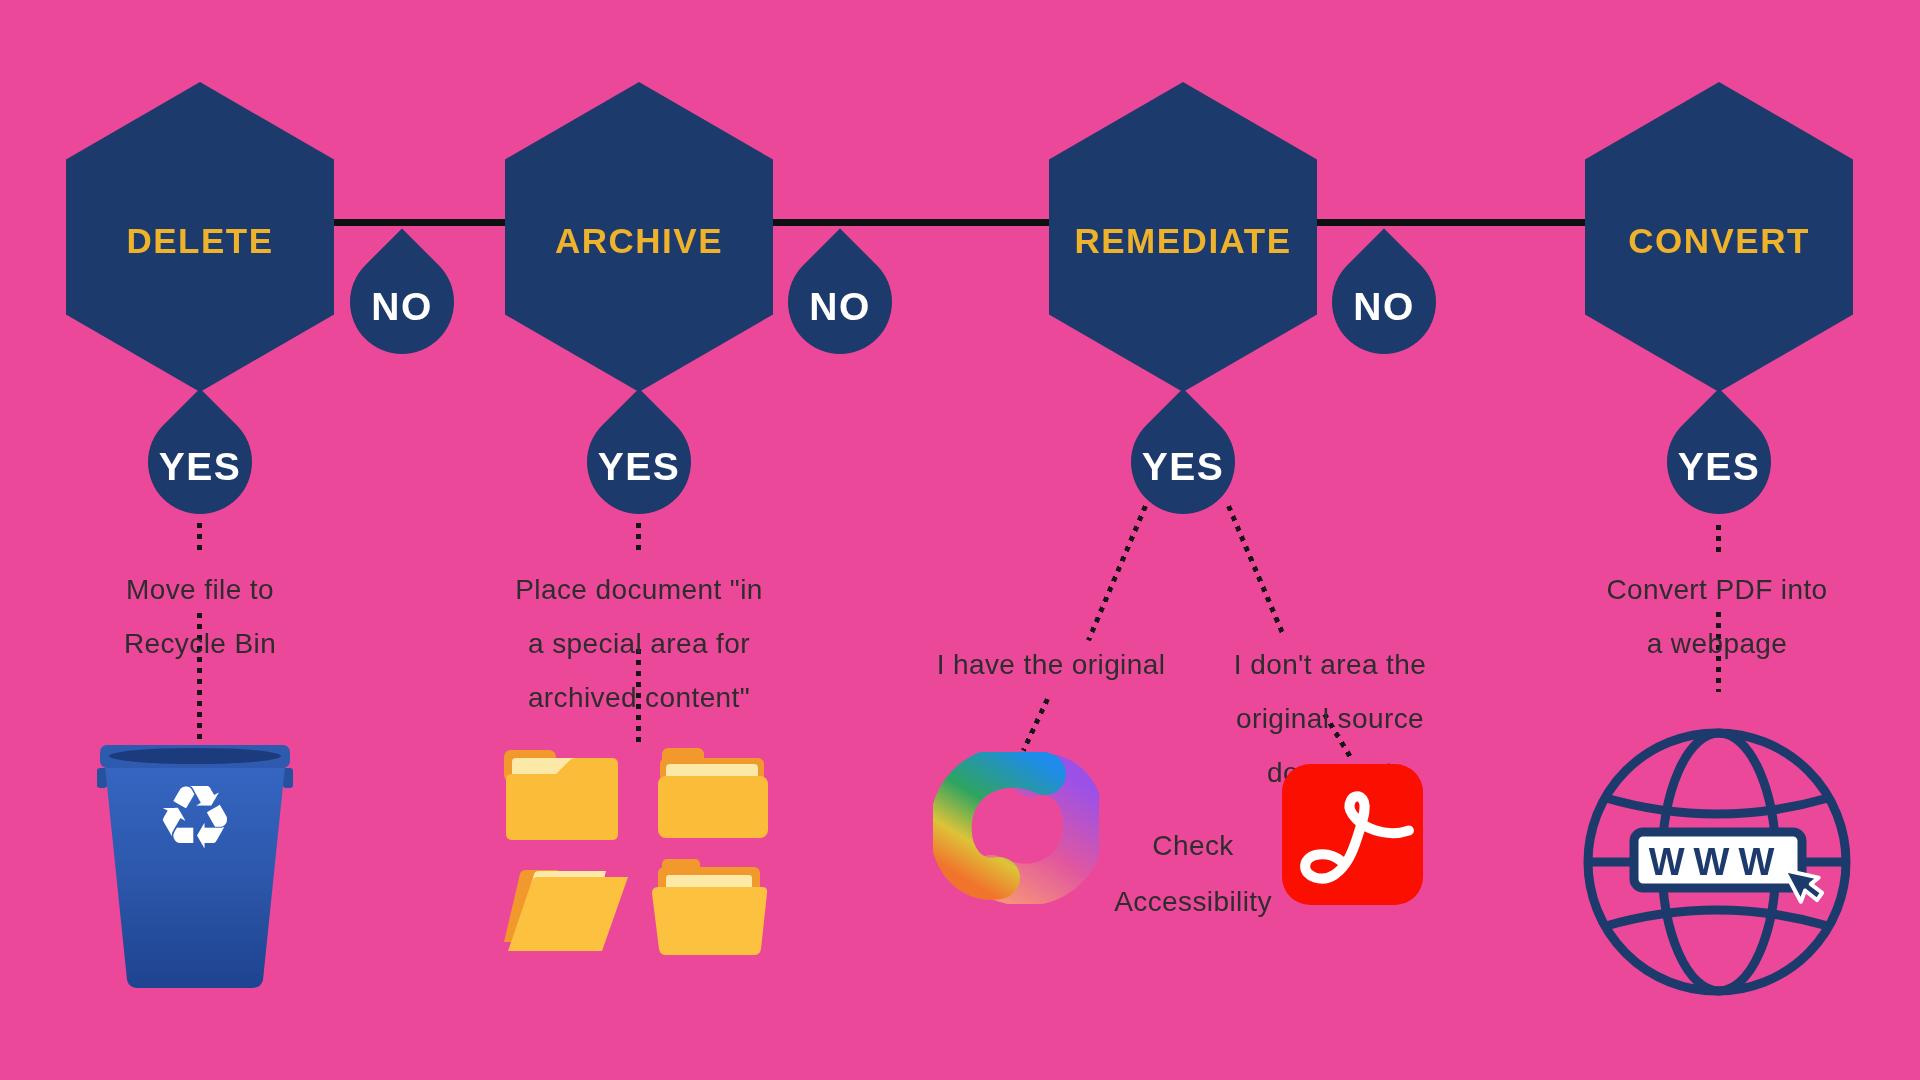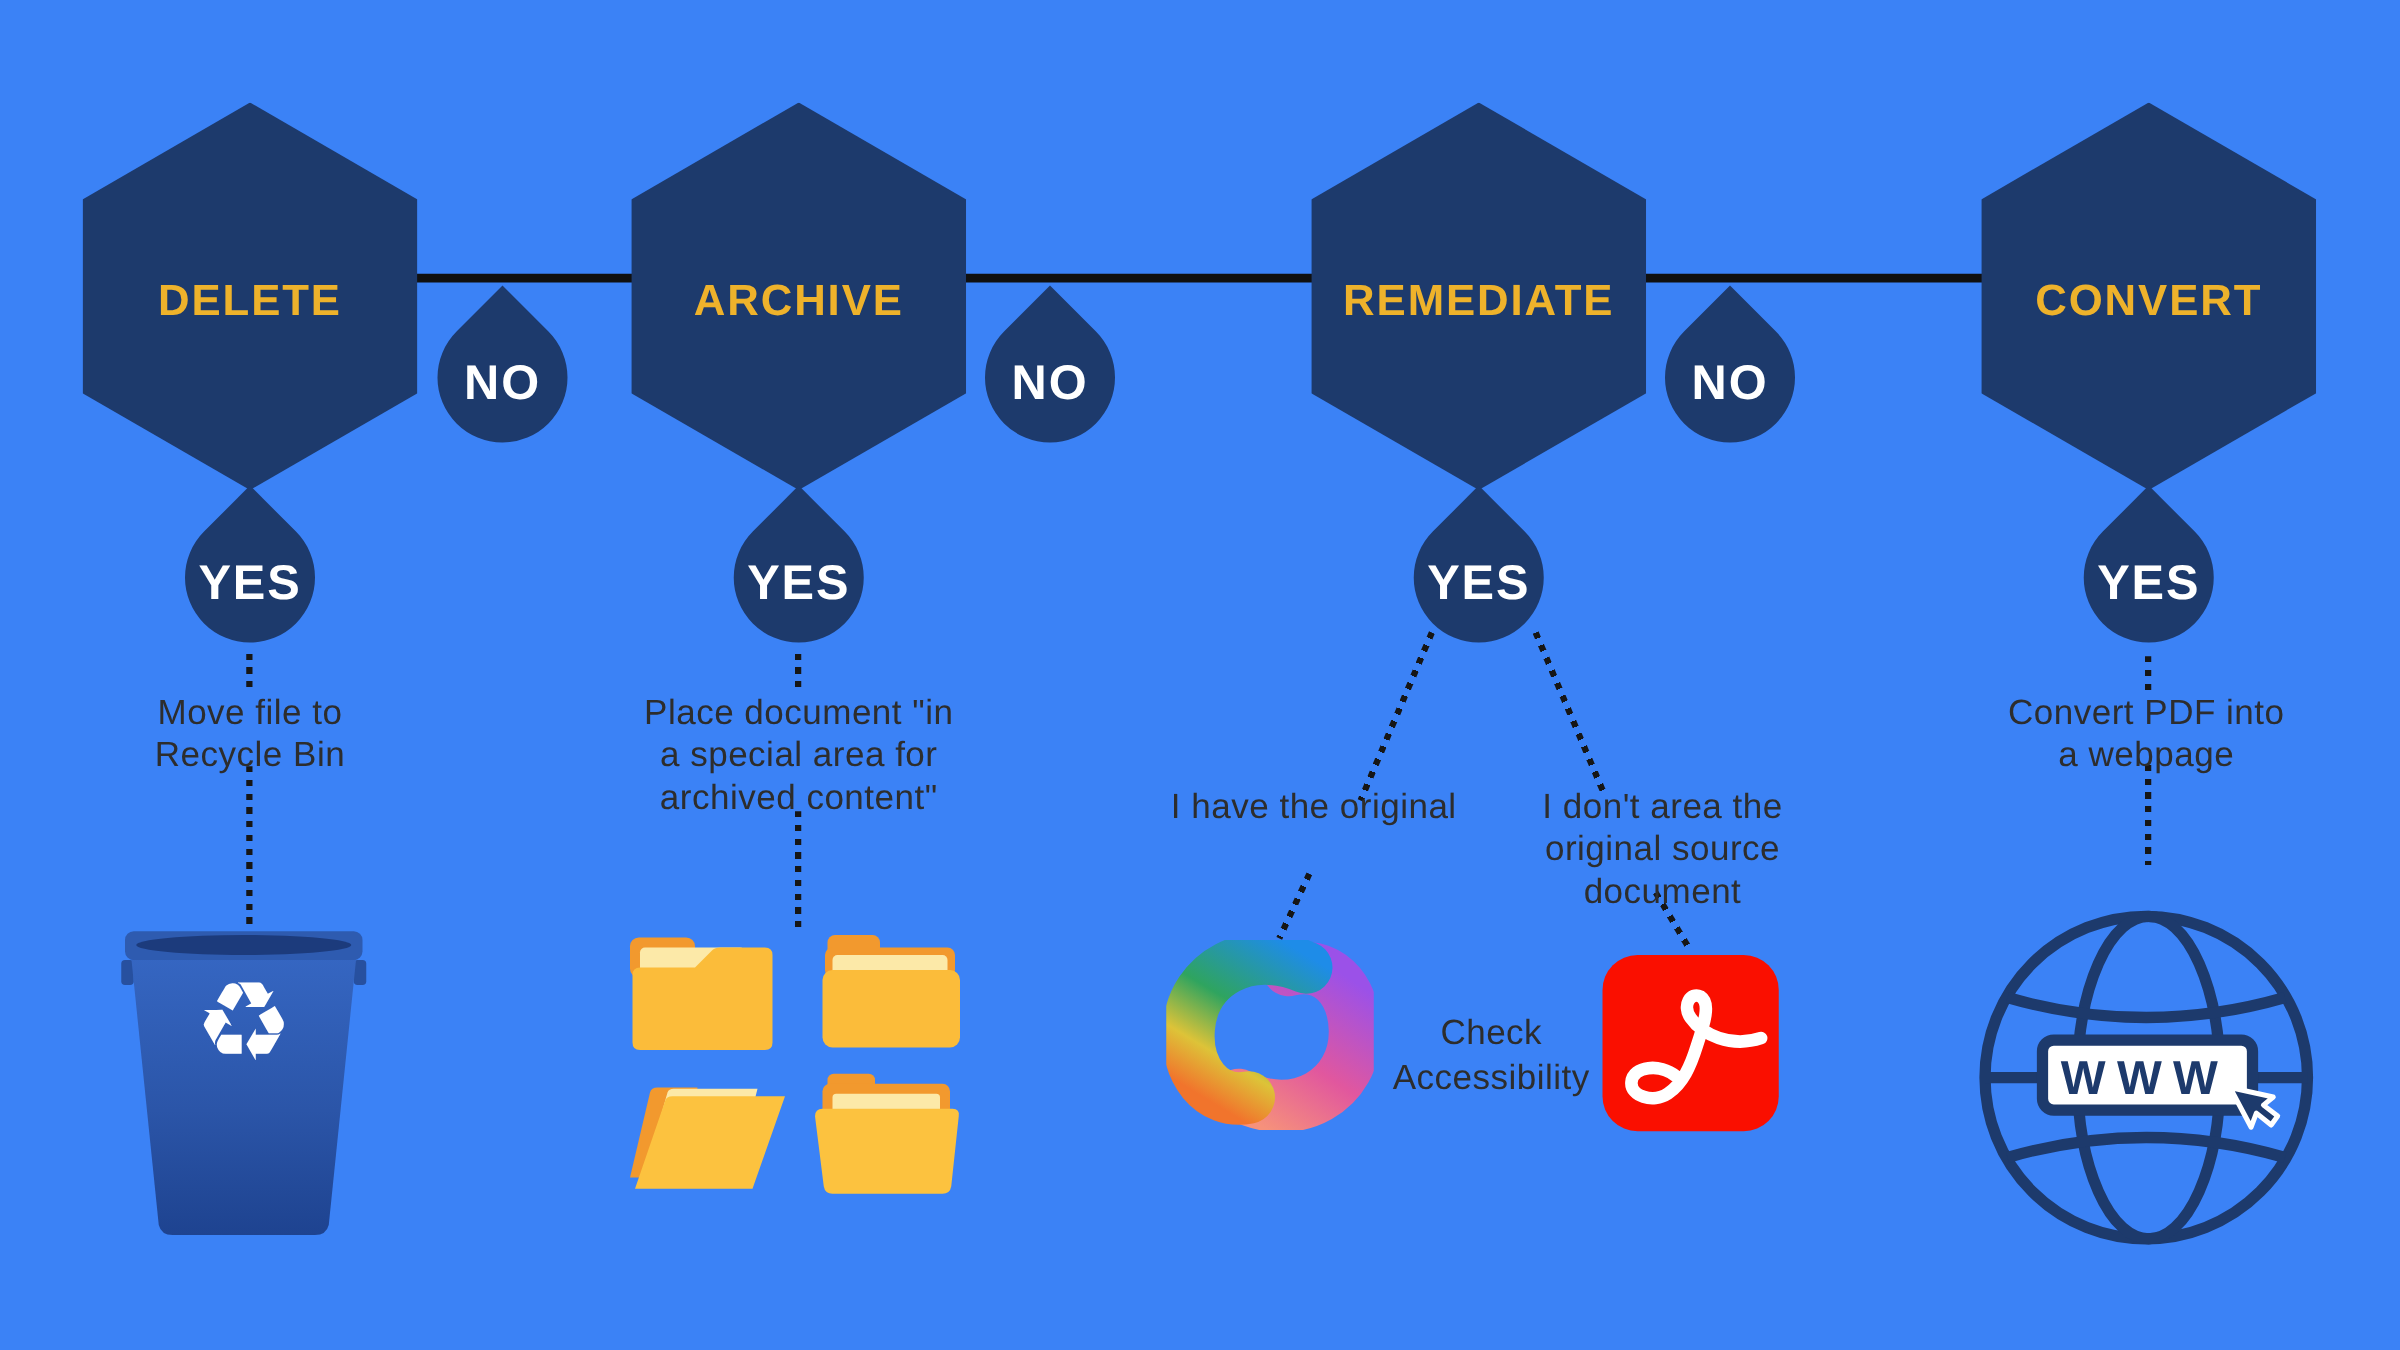--- a/index.html
+++ b/index.html
@@ -1,16 +1,16 @@
 <!DOCTYPE html>
 <html><head>
 <meta charset="utf-8">
 <style>
   html,body{margin:0;padding:0;background:#ffffff;}
-  .canvas{position:relative;width:1920px;height:1080px;background:#3b82f6;overflow:hidden;
+  .canvas{position:relative;width:1920px;height:1080px;background:#ec4899;overflow:hidden;
           font-family:"Liberation Sans", sans-serif;}
 
   
   .hline{position:absolute;left:200px;top:219px;width:1519px;height:7px;background:#101010;z-index:1;}
 
   
   .hex{position:absolute;top:82px;width:268px;height:310px;background:#1d3a6c;z-index:2;
        clip-path:polygon(50% 0,100% 25%,100% 75%,50% 100%,0 75%,0 25%);
        display:flex;align-items:center;justify-content:center;}
   .hex-label{color:#eeb22b;font-weight:bold;font-size:35px;letter-spacing:1.5px;margin-top:8px;}
@@ -23,21 +23,21 @@
               padding-top:10px;color:#ffffff;font-weight:bold;font-size:39px;letter-spacing:1.5px;}
 
   
   .dotv{position:absolute;width:5px;z-index:1;
         background-image:repeating-linear-gradient(to bottom,#161616 0 5px,transparent 5px 11px);}
   .dotd{transform-origin:top center;}
 
   
   .caption{position:absolute;color:#2d2d2d;font-size:28px;line-height:34px;text-align:center;
            letter-spacing:0.4px;z-index:2;}
-  .caption div{white-space:nowrap;}
+  .caption div{white-space:nowrap;margin-top:20px;}
   .note{line-height:36px;}
 
   .icon-wrap{position:absolute;z-index:2;}
 
   
   .acrobat{position:absolute;left:1282px;top:764px;width:141px;height:141px;background:#fa0f00;
            border-radius:28px;z-index:2;}
   .acrobat svg{position:absolute;inset:0;}
 </style>
 </head>

